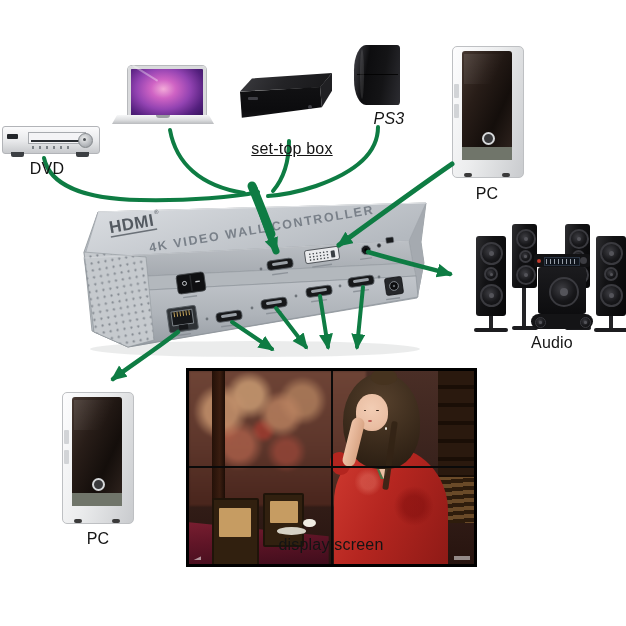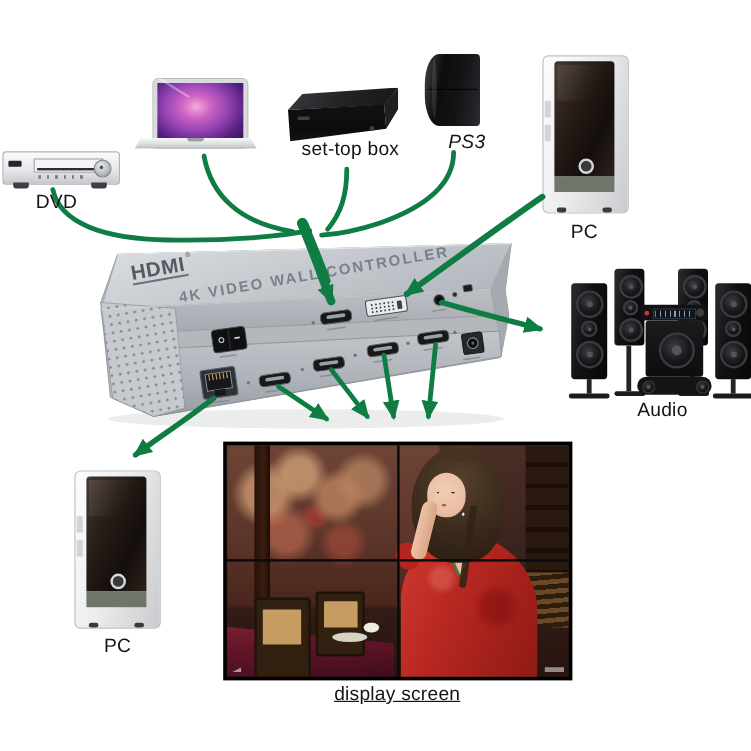--- a/index.html
+++ b/index.html
@@ -176,21 +176,21 @@
     <div class="nb-notch"></div>
   </div>
 
   <div class="dev" style="left:240px;top:73px;width:92px;height:52px;">
     <div class="stb-top"></div>
     <div class="stb-side"></div>
     <div class="stb-front"></div>
     <div class="stb-dot" style="left:68px;top:32px;"></div>
     <div class="stb-dot" style="left:8px;top:24px;width:10px;height:3px;border-radius:1px;"></div>
   </div>
-  <div class="lbl" style="left:240px;top:116px;width:104px;">set-top box</div>
+  <div class="lbl" style="left:240px;top:140px;width:104px;text-decoration:underline;">set-top box</div>
 
   <div class="dev" style="left:354px;top:45px;width:46px;height:60px;">
     <div class="ps3-body"></div>
     <div class="ps3-seam"></div>
     <div class="ps3-glint"></div>
   </div>
   <div class="lbl" style="left:365px;top:110px;width:48px;font-style:italic;">PS3</div>
 
   <div class="dev" style="left:452px;top:46px;width:70px;height:132px;">
     <div class="pc-case"></div>
@@ -297,21 +297,21 @@
       </div>
       <div class="earring"></div>
       <div class="strand"></div>
       <div class="arm"></div>
       <div class="vmark1"></div>
       <div class="vmark2"></div>
       <div class="grid-v"></div>
       <div class="grid-h"></div>
     </div>
   </div>
-  <div class="lbl" style="left:256px;top:570px;width:150px;text-decoration:underline;">display screen</div>
+  <div class="lbl" style="left:256px;top:536px;width:150px;">display screen</div>
 
   <svg id="diag-svg" width="626" height="626" viewBox="0 0 626 626">
     <defs>
       <linearGradient id="gTop" x1="0" y1="0" x2="1" y2="0.5">
         <stop offset="0" stop-color="#dcdfe3"></stop>
           <stop offset="0.5" stop-color="#c8ccd1"></stop>
           <stop offset="1" stop-color="#b4b9bf"></stop>
       </linearGradient>
       <linearGradient id="gBand" x1="0" y1="0" x2="0" y2="1">
         <stop offset="0" stop-color="#bcc0c5"></stop>

